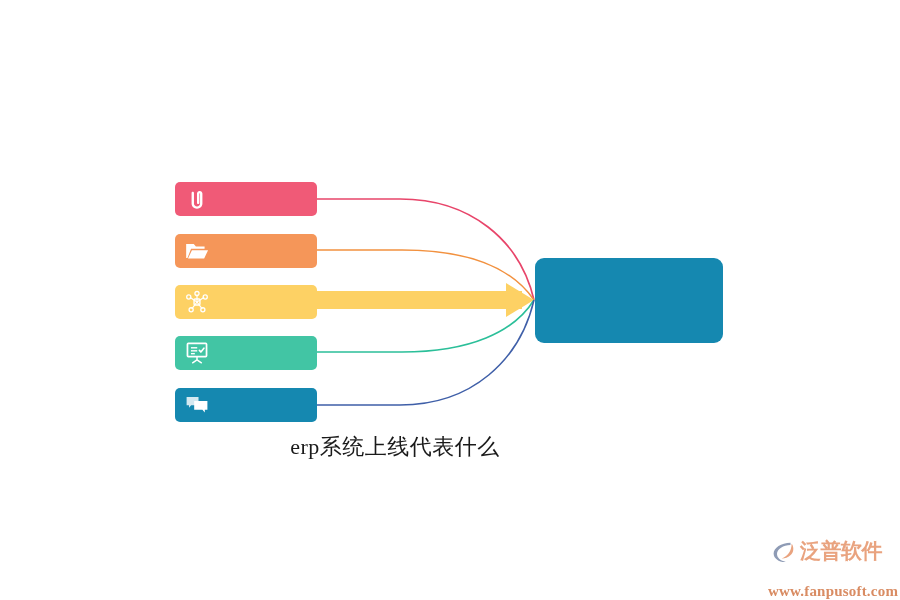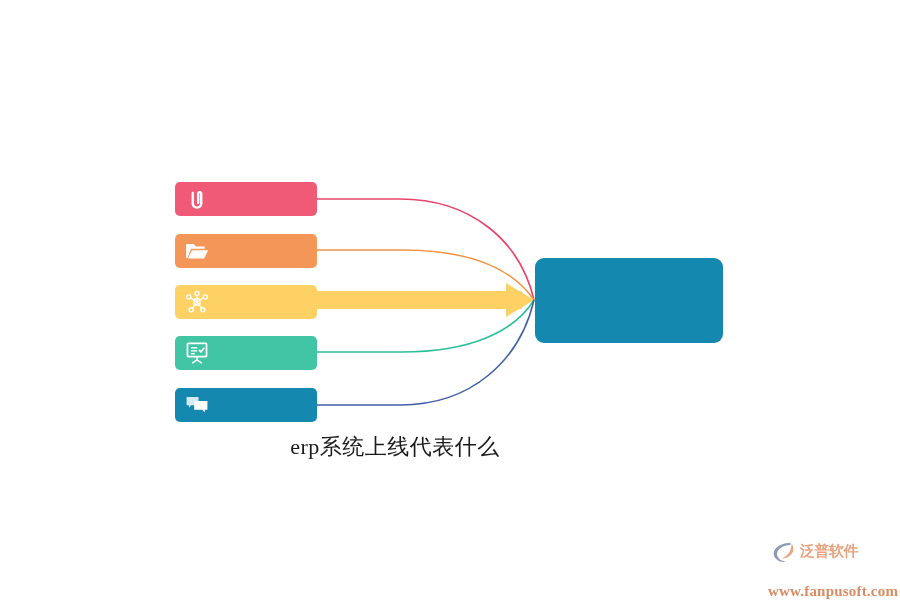--- a/index.html
+++ b/index.html
@@ -94,21 +94,21 @@
     align-items: center;
     height: 33px;
   }
   #watermark-mark {
     width: 30px;
     height: 30px;
     flex: 0 0 30px;
   }
   #watermark-brand {
     font-family: "DejaVu Sans", "Liberation Sans", sans-serif;
-    font-size: 15px;
+    font-size: 21px;
     font-weight: bold;
     color: #e9a37f;
     line-height: 1;
     margin-left: 2px;
     letter-spacing: -0.5px;
   }
   #watermark-url {
     font-family: "Liberation Serif", "DejaVu Serif", serif;
     font-size: 15px;
     font-weight: bold;

